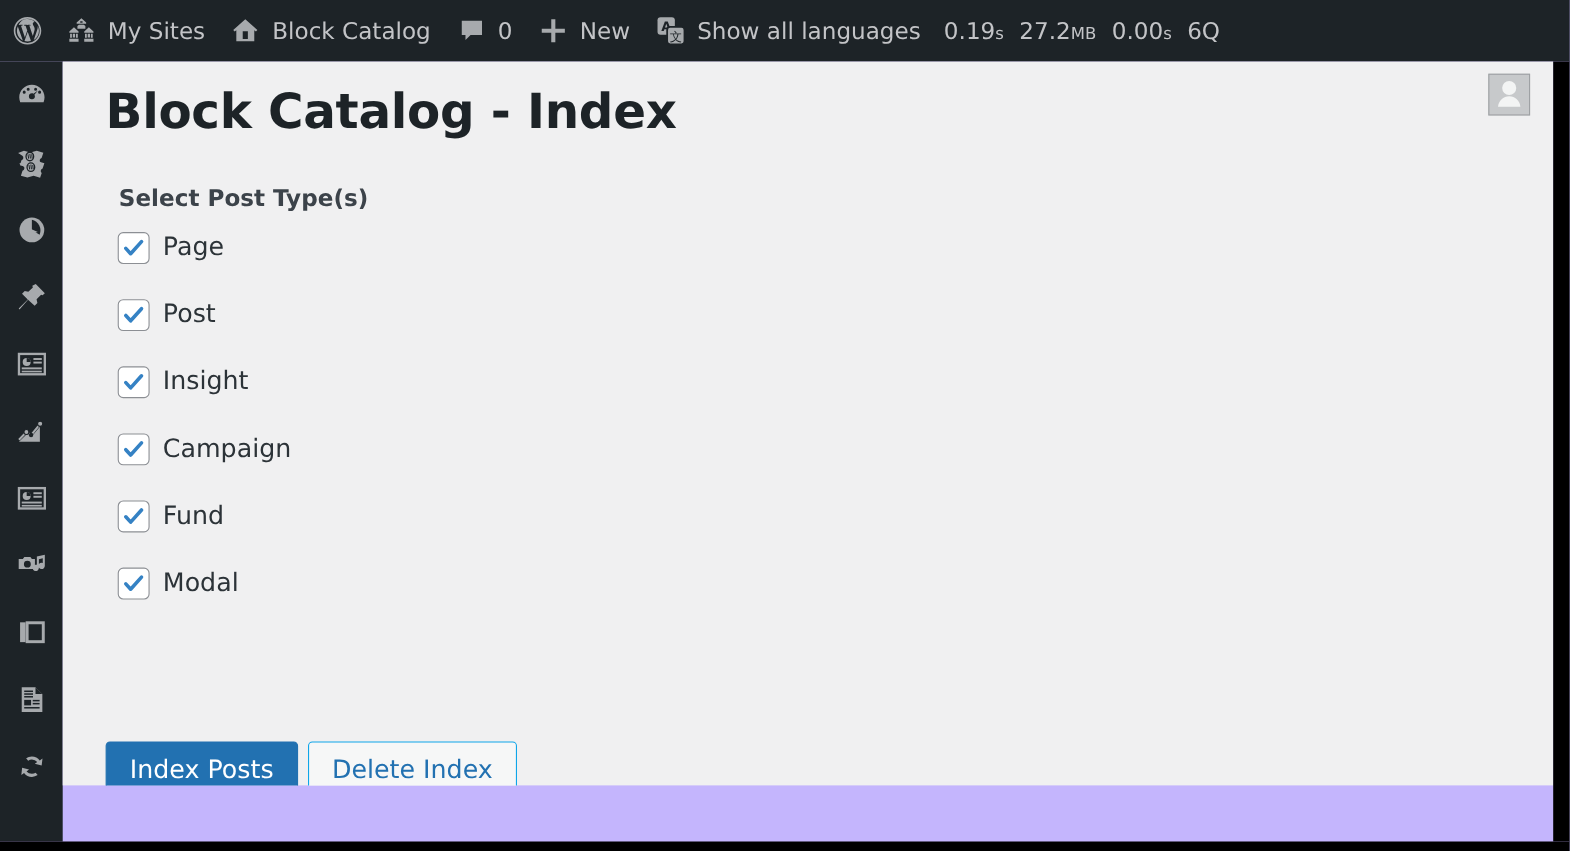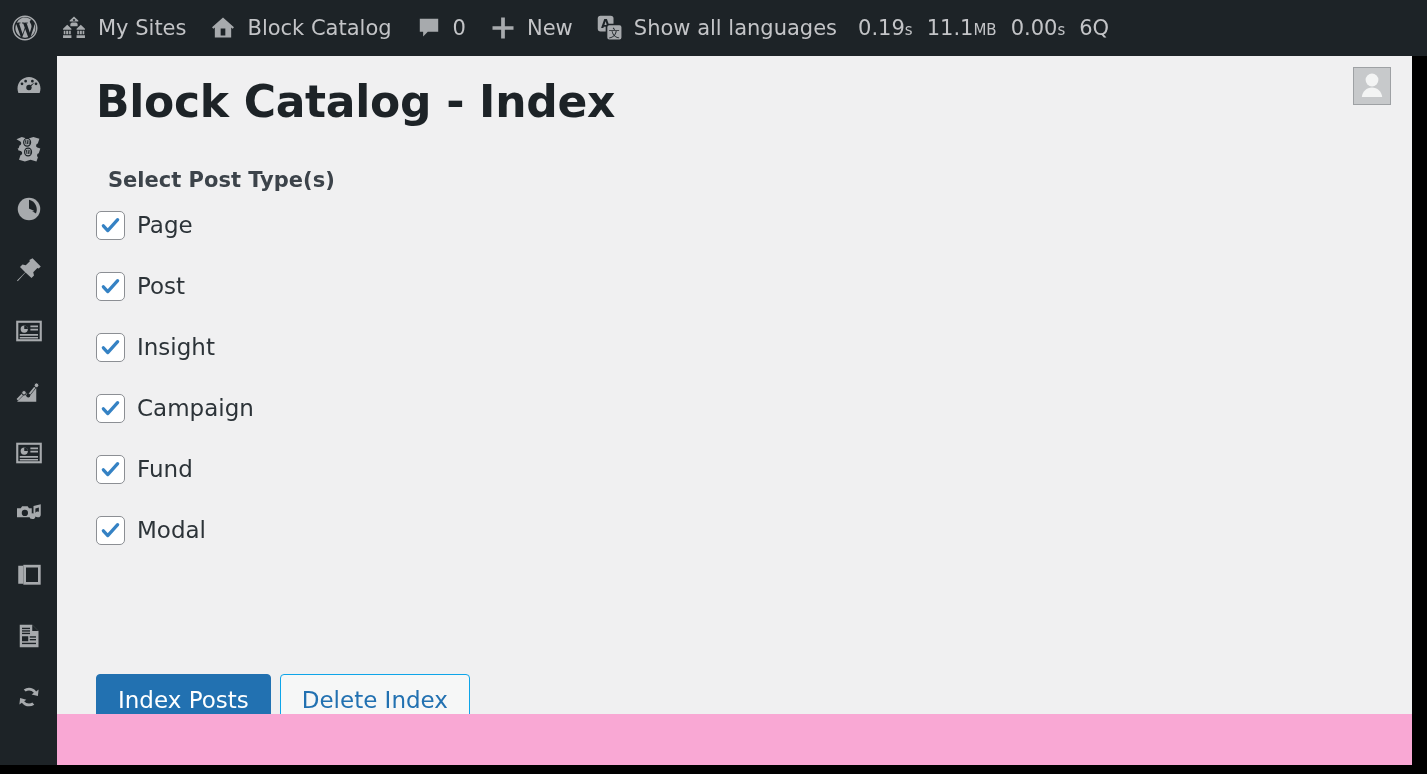--- a/index.html
+++ b/index.html
@@ -8,21 +8,21 @@
     background: #000;
   }
   body {
     font-family: "DejaVu Sans", "Liberation Sans", sans-serif;
     -webkit-font-smoothing: antialiased;
   }
   #screen {
     position: relative;
     width: 1427px;
     height: 774px;
-    background: #f9a8d4;
+    background: #c4b5fd;
     overflow: hidden;
   }
 
   
   #adminbar {
     position: absolute;
     left: 0; top: 0;
     width: 1427px;
     height: 56px;
     background: #1d2327;
@@ -127,20 +127,21 @@
     left: 39px;
     top: 152px;
     width: 500px;
   }
   .pt-row {
     display: flex;
     align-items: center;
     height: 35px;
     margin-bottom: 26px;
     gap: 12px;
+    margin-left: 11px;
   }
   .cb {
     position: relative;
     width: 29px;
     height: 29px;
     flex: none;
     background: #fff;
     border: 1px solid #8c8f94;
     border-radius: 5px;
     box-sizing: border-box;
@@ -257,21 +258,21 @@
           <text x="8.5" y="12.2" font-family="DejaVu Sans, sans-serif" font-size="9.5" font-weight="bold" fill="#1d2327" text-anchor="middle">A</text>
           <rect x="9.2" y="9.2" width="12.6" height="12.6" rx="2.2" fill="#a7aaad" stroke="#1d2327" stroke-width="1.3"></rect>
           <text x="15.5" y="19.2" font-family="DejaVu Sans, sans-serif" font-size="9" fill="#1d2327" text-anchor="middle">文</text>
         </svg>
       </span>
       <span class="ab-label">Show all languages</span>
     </div>
 
     <div class="ab-perf">
       <span><span class="perf-val">0.19</span><span class="perf-unit">s</span></span>
-      <span><span class="perf-val">11.1</span><span class="perf-unit">MB</span></span>
+      <span><span class="perf-val">27.2</span><span class="perf-unit">MB</span></span>
       <span><span class="perf-val">0.00</span><span class="perf-unit">s</span></span>
       <span>6Q</span>
     </div>
   </div>
 
   <div id="adminmenu">
 
     <div class="menu-item">
       <span>
         <svg width="30" height="30" viewBox="0 0 24 24" fill="#a7aaad">

